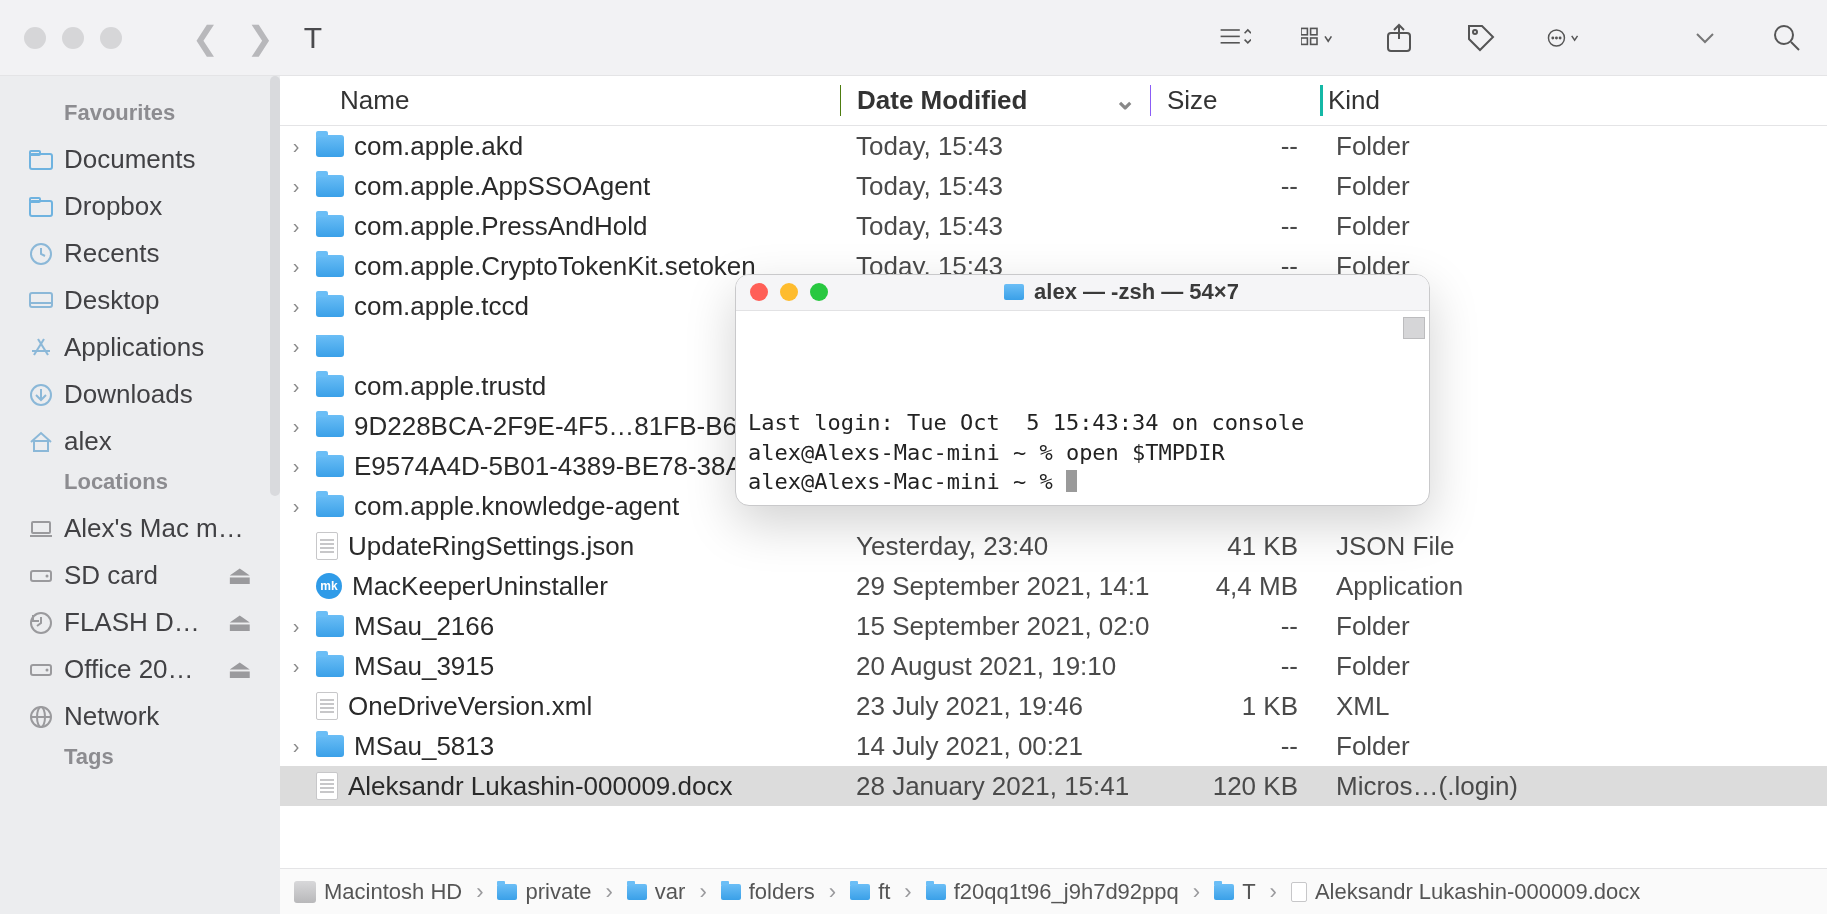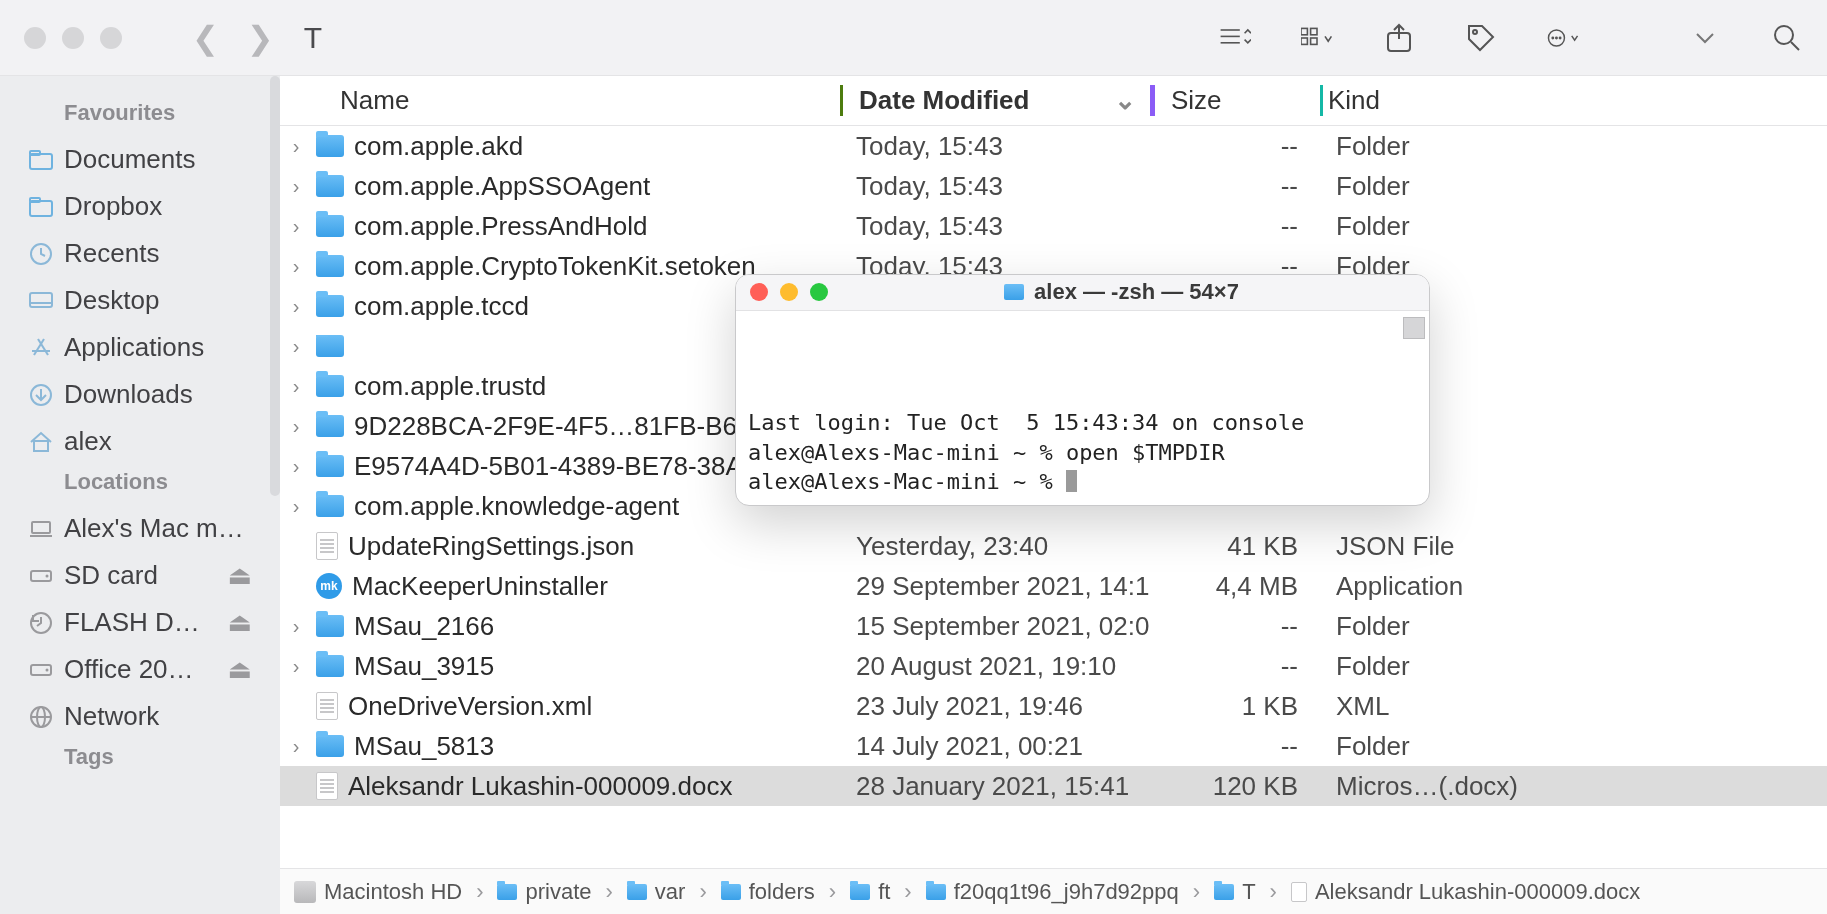--- a/index.html
+++ b/index.html
@@ -16,23 +16,23 @@
 .body { flex: 1; display: flex; min-height: 0; }
 .sidebar { width: 280px; background: #ecedef; padding: 20px 0 0 0; position: relative; }
 .sidebar .scroll { position:absolute; right:0; top:0; width:10px; height:420px; background:#d9dadd; border-radius:6px;}
 .sb-section { font-size: 22px; font-weight: 600; color: #8c8c90; padding: 4px 28px 10px; margin-left: 36px; }
 .sb-item { display:flex; align-items:center; gap:10px; padding: 8px 28px; font-size: 26px; color: #414144; cursor:pointer; }
 .sb-item svg { flex:none; }
 .sb-eject { margin-left:auto; color:#9a9a9d; }
 .main { flex:1; display:flex; flex-direction:column; min-width:0; background:#fff; }
 .cols { display:flex; height:50px; border-bottom:1px solid #e4e4e6; font-size:26px; color:#333; align-items:center; }
 .col-name { width: 560px; padding-left:60px; font-weight:500; }
-.col-date { width: 310px; font-weight:600; border-left:3px solid #4d7c0f; padding-left:16px; display:flex; align-items:center; }
+.col-date { width: 310px; font-weight:600; border-left:1px solid #4d7c0f; padding-left:16px; display:flex; align-items:center; }
 .col-date .chev { margin-left:auto; margin-right:14px; color:#888; }
-.col-size { width: 170px; font-weight:500; border-left:5px solid #8b5cf6; padding-left:16px; }
+.col-size { width: 170px; font-weight:500; border-left:1px solid #8b5cf6; padding-left:16px; }
 .col-kind { flex:1; font-weight:500; border-left:3px solid #14b8a6; padding-left:5px; }
 .rows { flex:1; overflow:hidden; }
 .row { display:flex; align-items:center; height:40px; font-size:26px; color:#2a2a2a; }
 .row.sel { background:#dcdcdc; }
 .row .c-name { width:560px; display:flex; align-items:center; gap:10px; padding-left:6px; white-space:nowrap; overflow:hidden; }
 .row .expander { width:20px; text-align:center; color:#888; font-size:20px; }
 .row .c-date { width:310px; padding-left:16px; color:#4a4a4a; white-space:nowrap; overflow:hidden;}
 .row .c-size { width:170px; padding-right:22px; text-align:right; color:#4a4a4a;}
 .row .c-kind { flex:1; padding-left:16px; color:#4a4a4a; white-space:nowrap; overflow:hidden;}
 .folder-icon { width:28px; height:22px; background:linear-gradient(#6bbef6,#3aa0e8); border-radius:3px; position:relative; flex:none;}
@@ -420,21 +420,21 @@
             <div class="c-kind">Folder</div>
           </div>
           <div class="row sel">
             <div class="c-name">
               <span class="expander"></span>
               <span class="file-icon"></span>
               <span>Aleksandr Lukashin-000009.docx</span>
             </div>
             <div class="c-date">28 January 2021, 15:41</div>
             <div class="c-size">120 KB</div>
-            <div class="c-kind">Micros…(.docx)</div>
+            <div class="c-kind">Micros…(.login)</div>
           </div>
         </div>
       <div class="pathbar" id="pathbar">
           <span class="seg">
             <span class="hd-icon"></span>
             <span>Macintosh HD</span>
           </span>
           <span class="sep">›</span>
           <span class="seg">
             <span class="mini-folder"></span>

